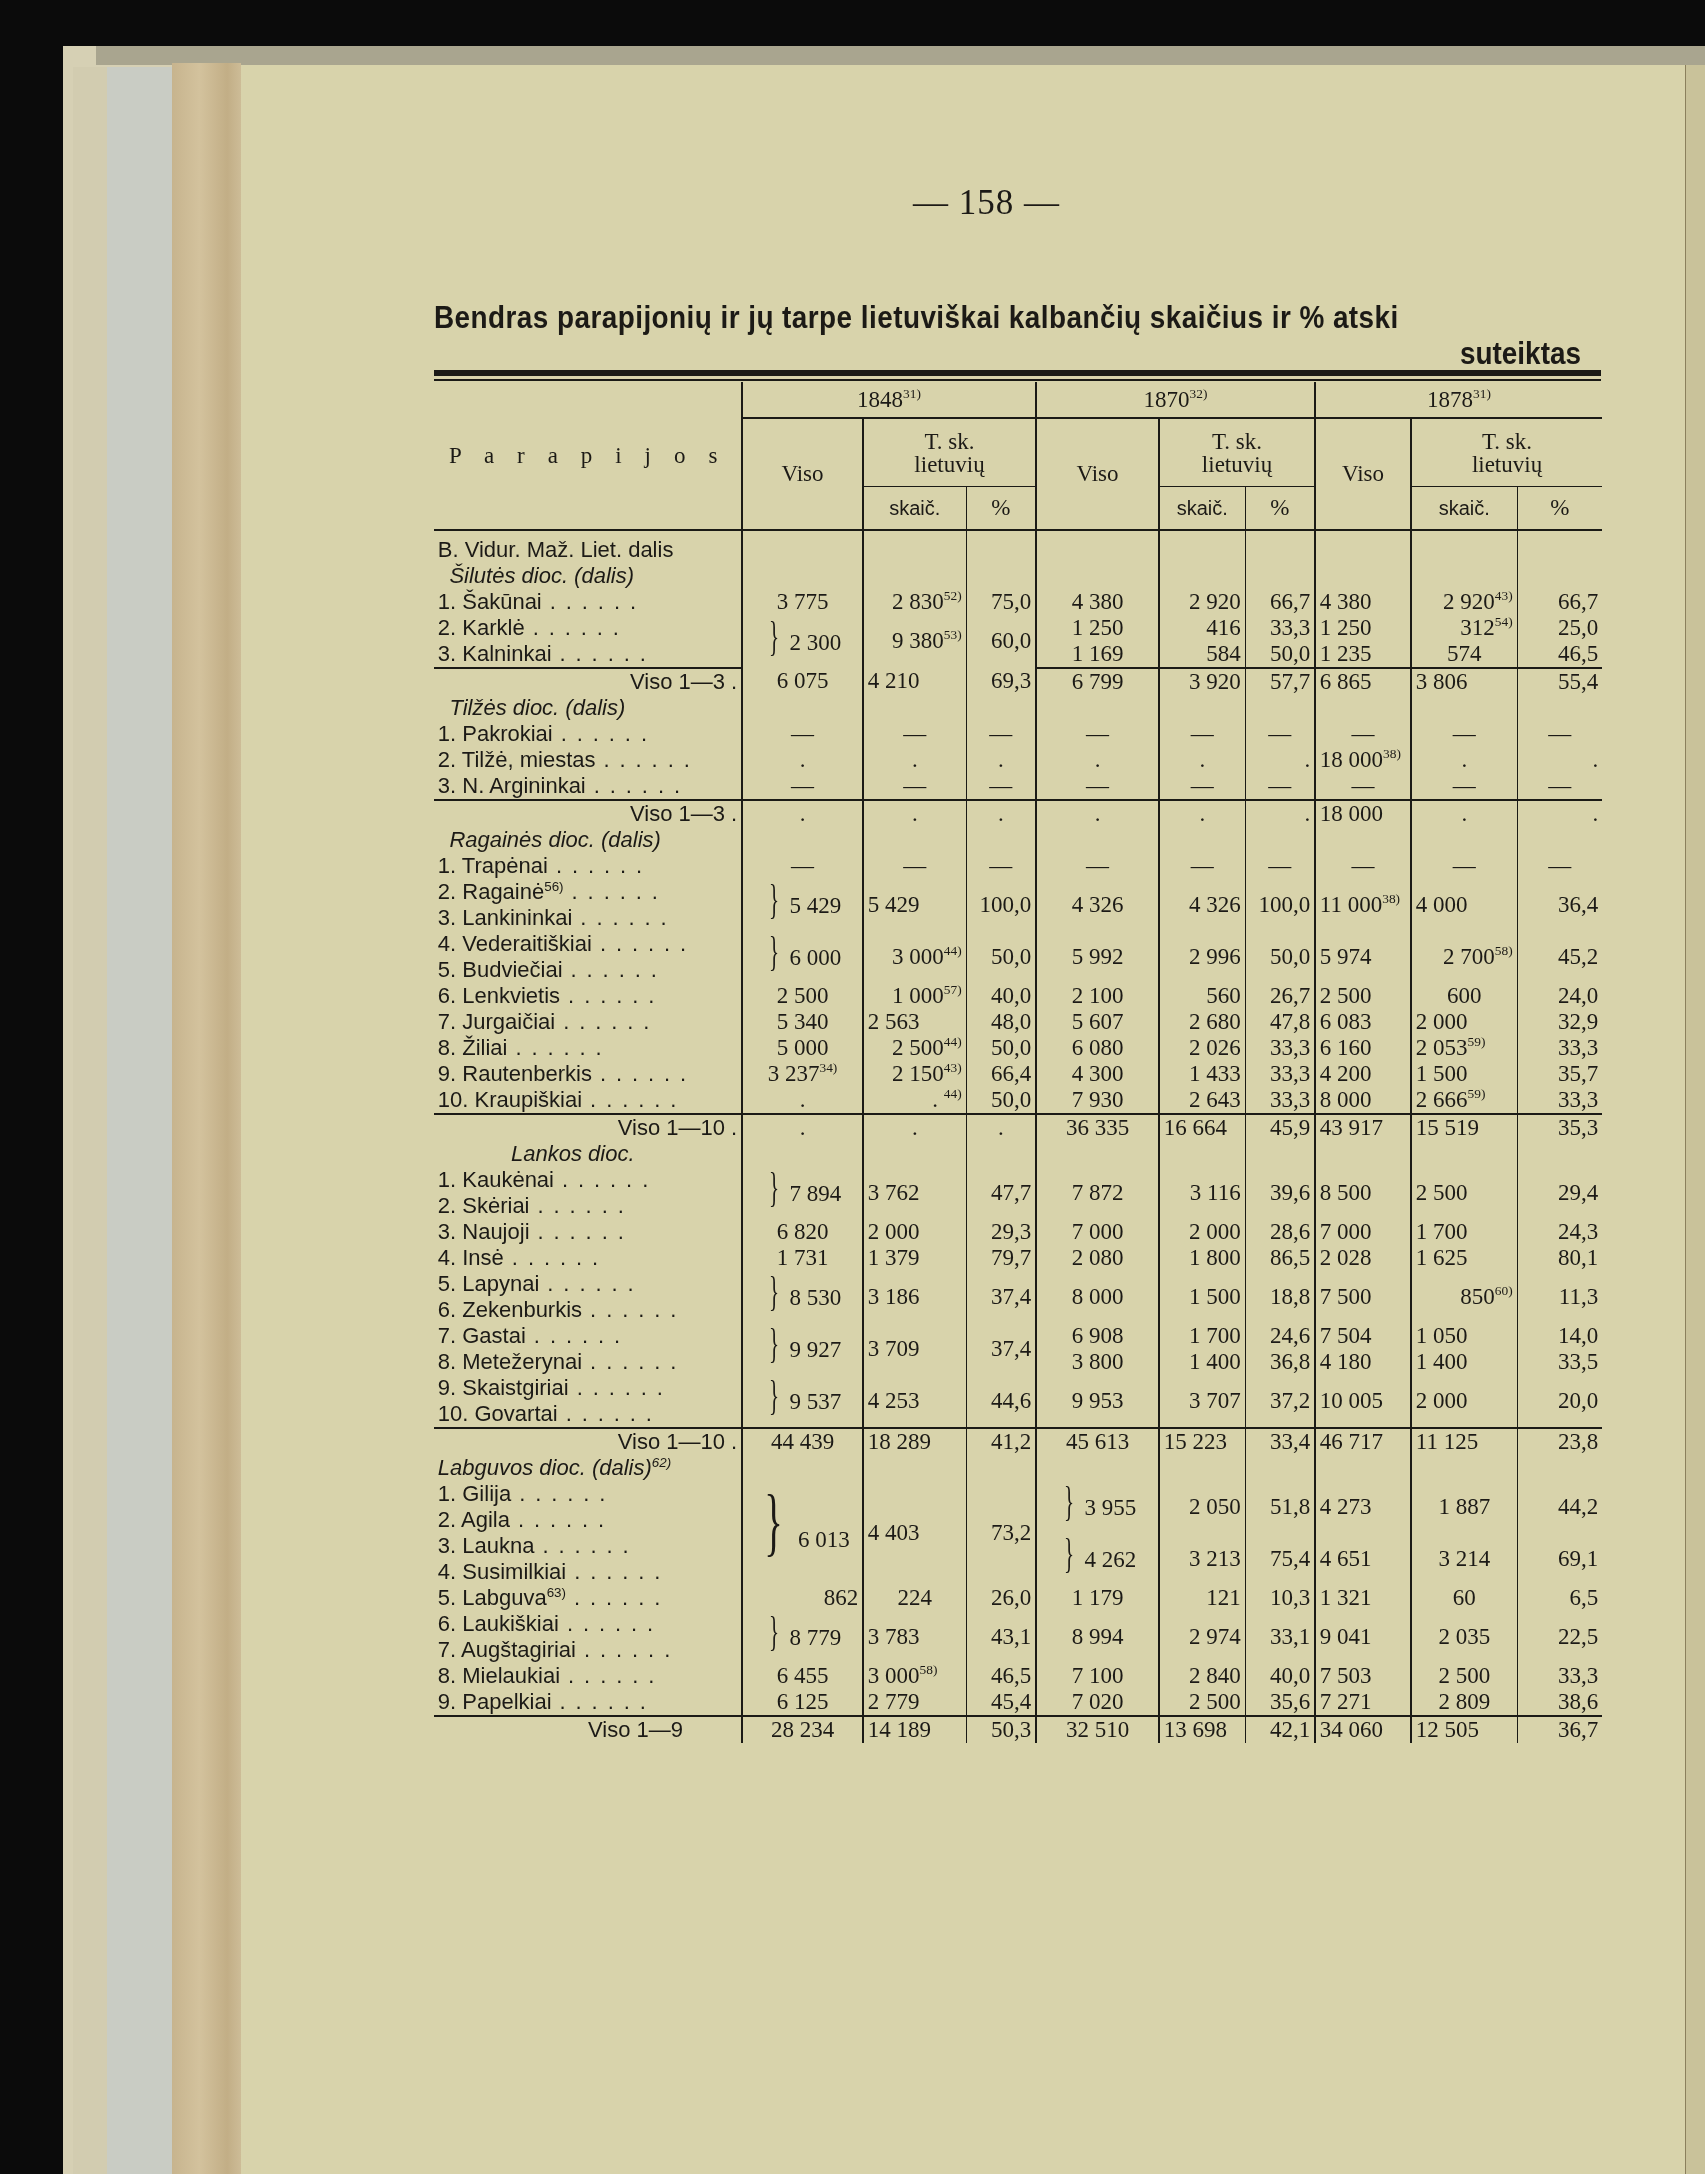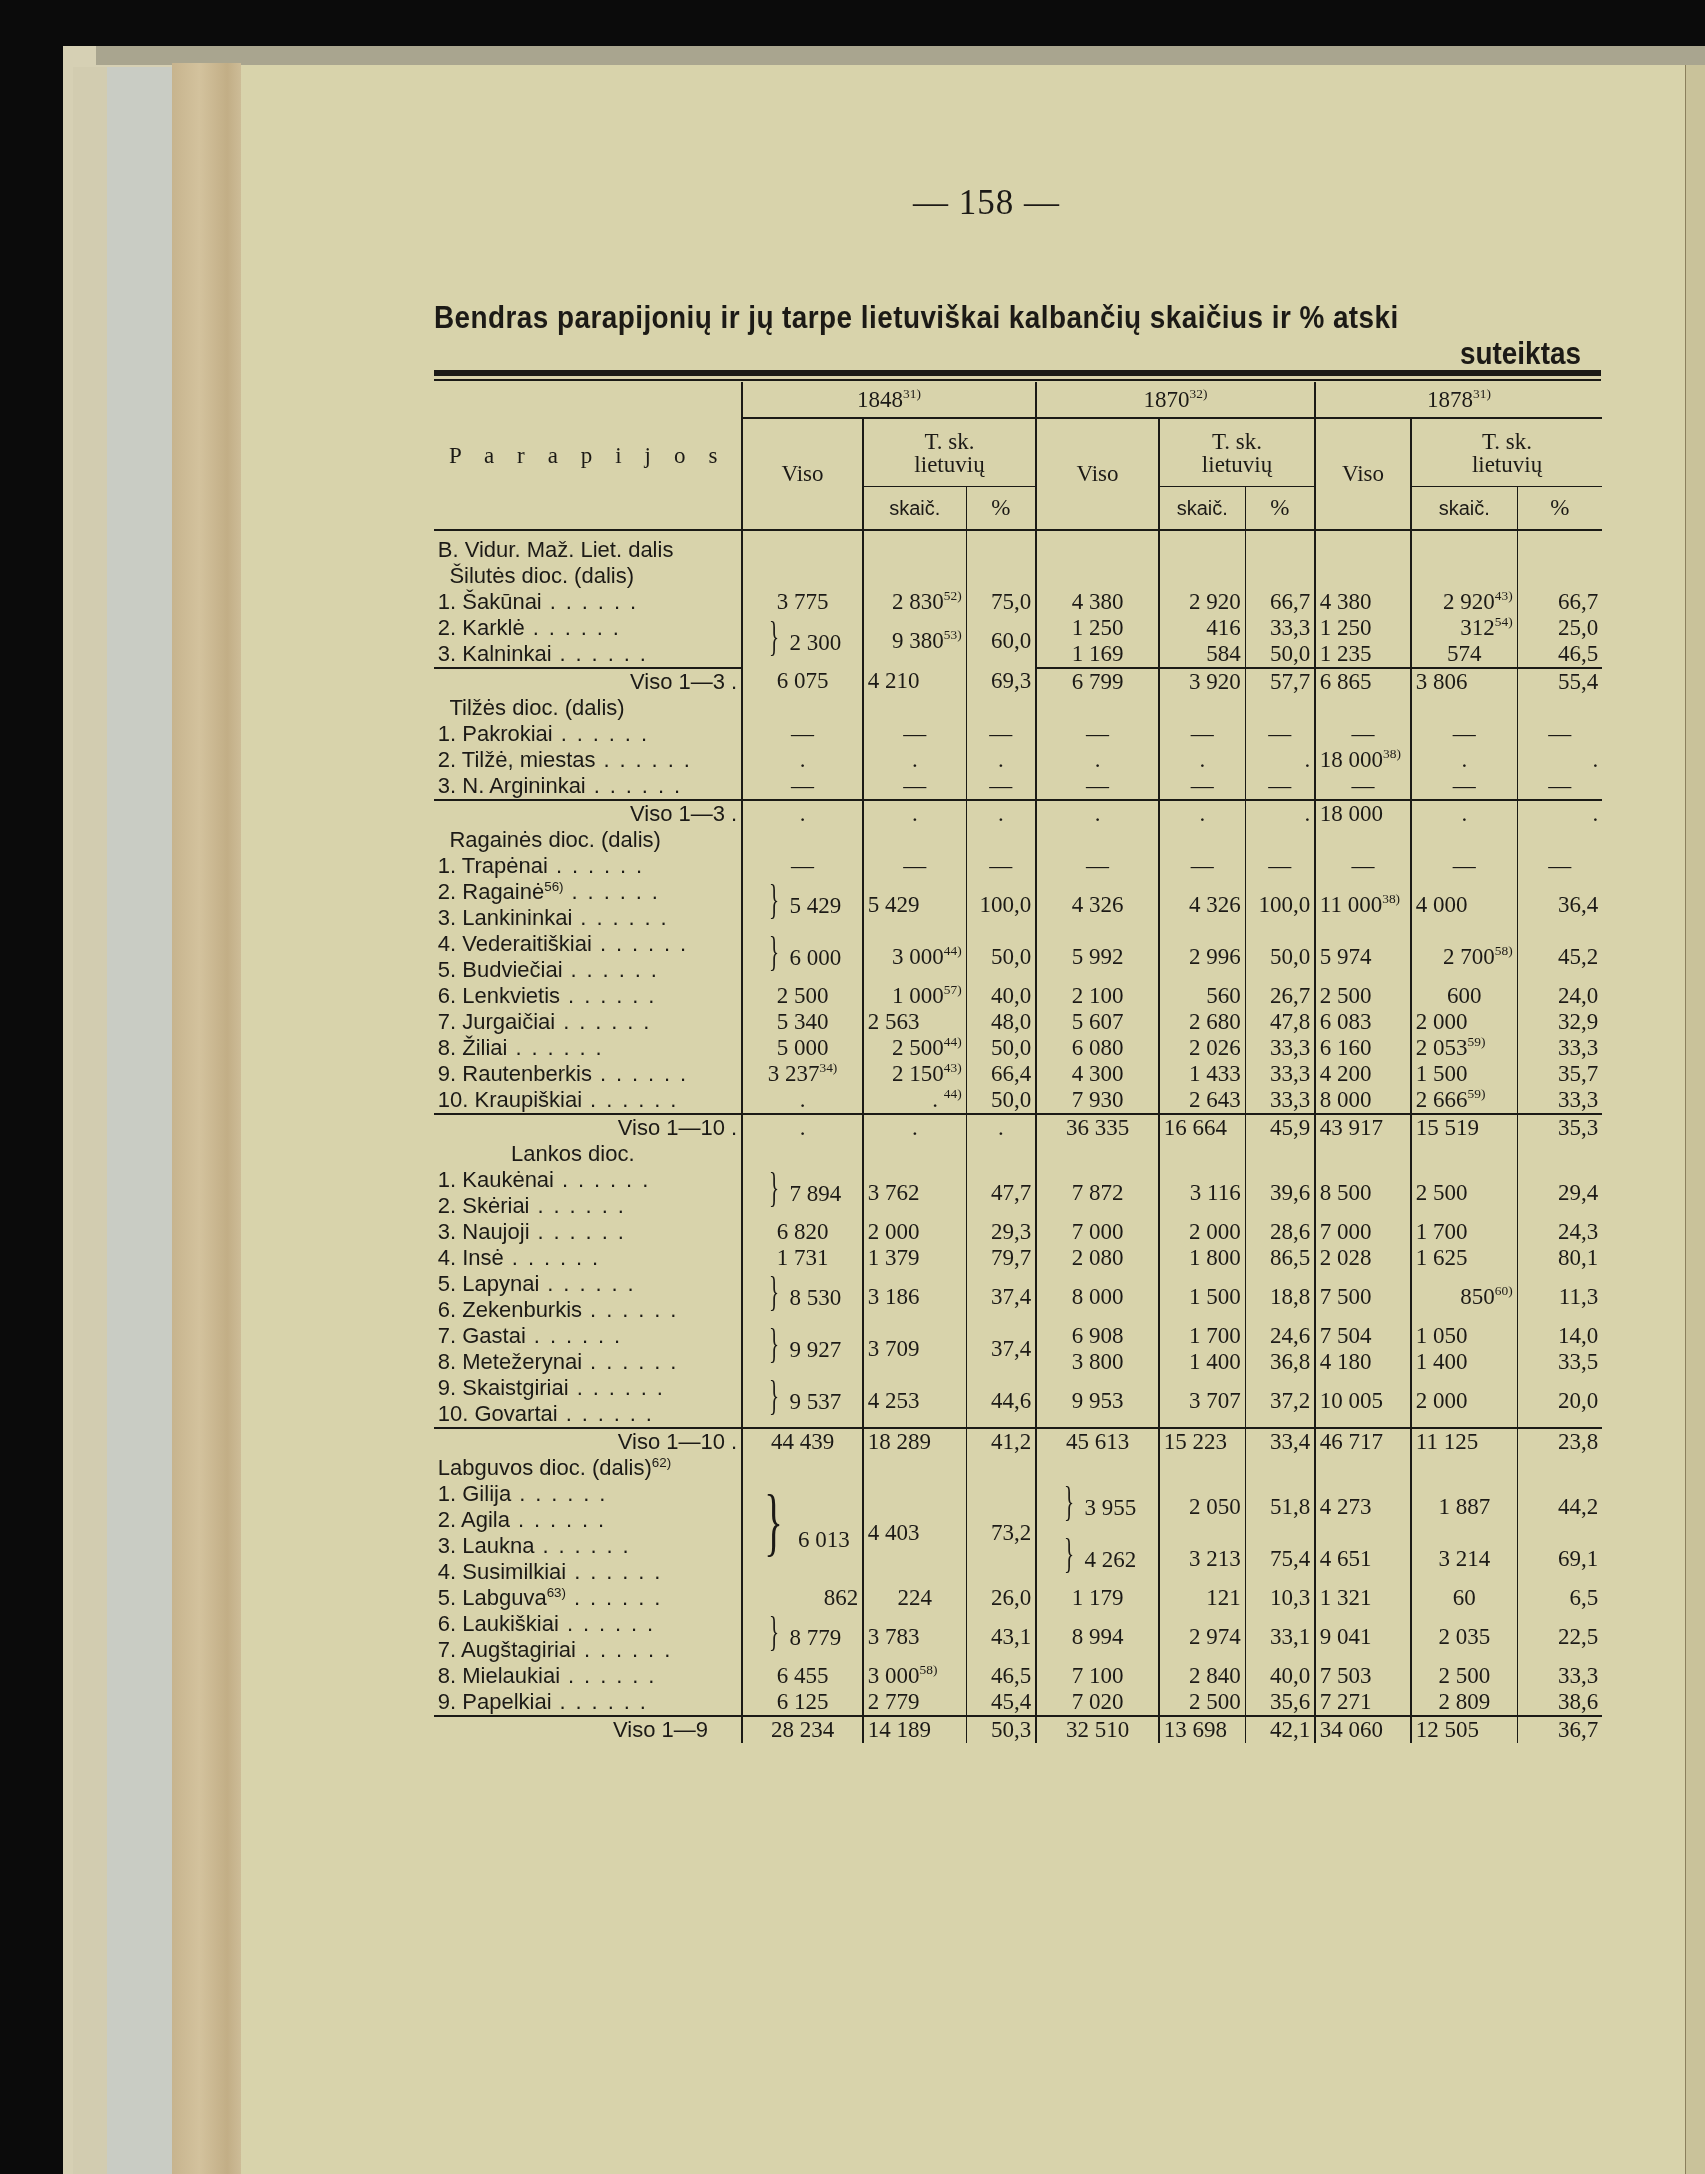--- a/index.html
+++ b/index.html
@@ -23,21 +23,21 @@
   .hdr td{text-align:center;}
   .cv{text-align:center;}
   .cr{text-align:right;}
   .bl{border-left:2.9px solid #1b1a16;}
   .blt{border-left:1.4px solid #1b1a16;}
   .bb{border-bottom:2.9px solid #1b1a16;}
   .bbt{border-bottom:1.4px solid #1b1a16;}
   .spaced{letter-spacing:8.6px;}
   .sans{font-family:"Liberation Sans","DejaVu Sans",sans-serif;}
   .bold{font-weight:normal;}
-  .ital{}
+  .ital{font-style:italic;}
   .nm{font-family:"Liberation Sans","DejaVu Sans",sans-serif;font-size:22px;}
   .dots::after{content:" . . . . . ."; letter-spacing:1.9px;}
   sup{font-size:13.4px;vertical-align:super;line-height:0;}
   .sumrow td{padding-top:9.6px;padding-bottom:9.6px;margin-top:32px;}
   .brace{font-size:42px;line-height:19px;transform:scaleX(0.5);display:inline-block;}
 </style>
 </head>
 <body>
 
 <div class="cover"></div>
@@ -548,21 +548,21 @@
         <td class="bl bb">2 779</td>
         <td class="blt cr bb">45,4</td>
     <td class="bl cv bb">7 020</td>
         <td class="bl cr bb">2 500</td>
         <td class="blt cr bb">35,6</td>
     <td class="bl bb">7 271</td>
         <td class="bl cv bb">2 809</td>
         <td class="blt cr bb">38,6</td>
   </tr>
   <tr class="sumrow">
-    <td class="nm cr" style="padding-right:33px">Viso 1—9</td>
+    <td class="nm cr" style="padding-right:58px">Viso 1—9</td>
     <td class="bl cv">28 234</td>
         <td class="bl">14 189</td>
         <td class="blt cr">50,3</td>
     <td class="bl cv">32 510</td>
         <td class="bl">13 698</td>
         <td class="blt cr">42,1</td>
     <td class="bl">34 060</td>
         <td class="bl">12 505</td>
         <td class="blt cr">36,7</td>
   </tr>

